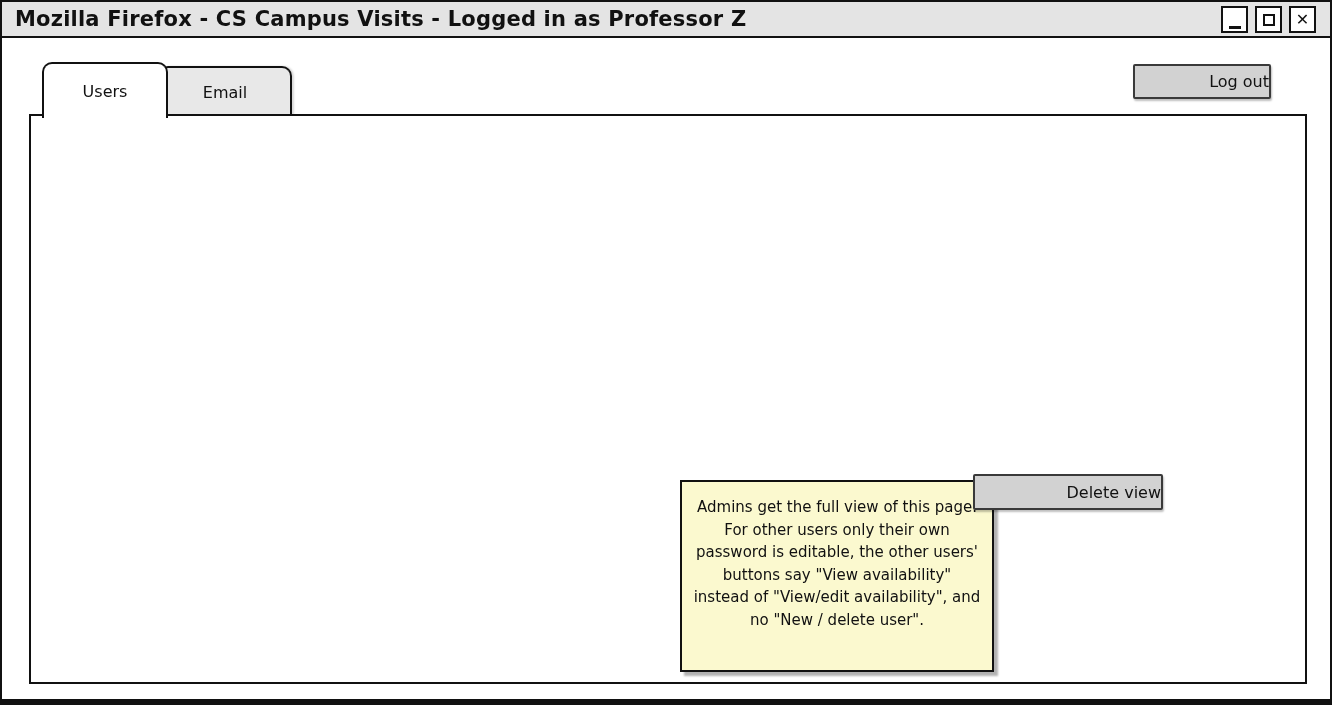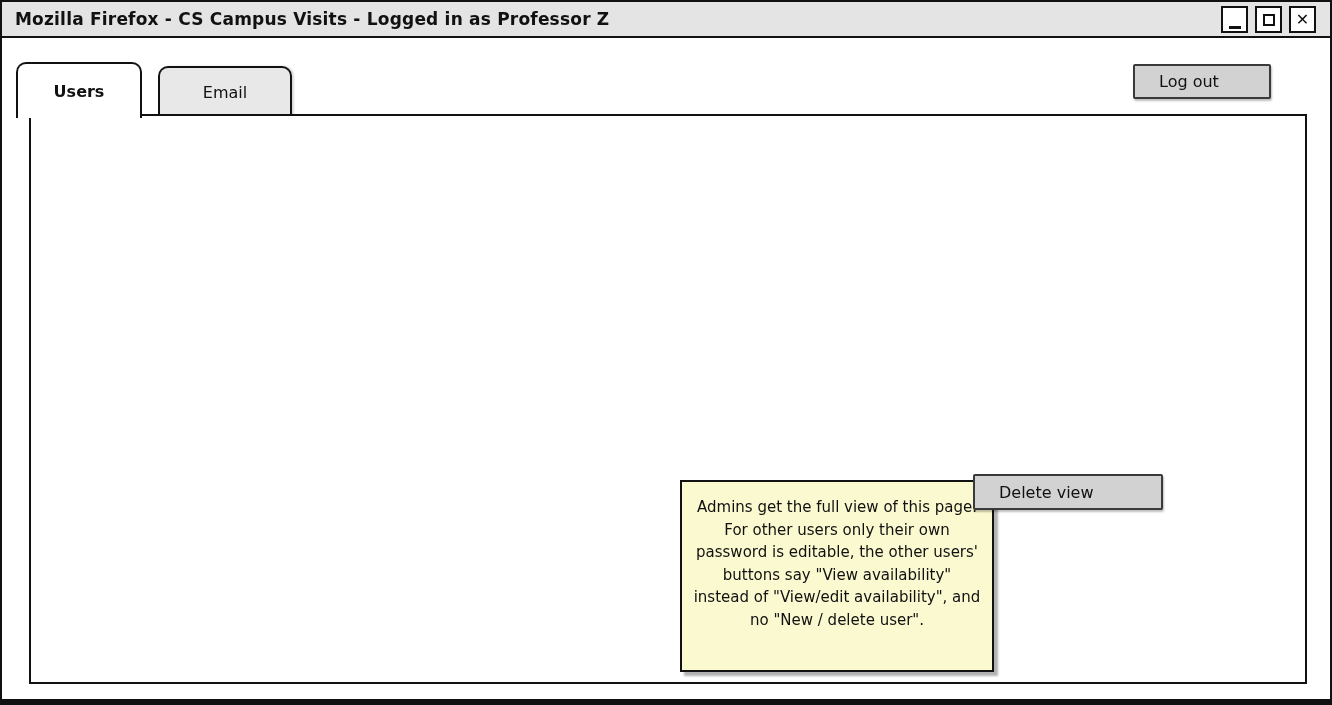--- a/index.html
+++ b/index.html
@@ -14,47 +14,47 @@
     background:#fff;
     border:2px solid #111;
     border-bottom:6px solid #111;
   }
   
   .titlebar {
     position:absolute; left:0; top:0; width:100%; height:36px;
     background:#e4e4e4; border-bottom:2px solid #111;
     display:flex; align-items:center; padding-left:13px;
   }
-  .title { font-size:17px; font-weight:bold; color:#111; letter-spacing:.2px; }
+  .title { font-size:21px; font-weight:bold; color:#111; letter-spacing:.2px; }
   .win-controls { position:absolute; right:14px; top:4px; display:flex; gap:7px; }
   .win-btn {
     width:27px; height:27px; background:#fff; border:2px solid #111;
     display:flex; align-items:center; justify-content:center;
     font-size:16px; font-weight:bold; color:#111; cursor:default;
   }
   .min-glyph { width:12px; height:10px; border-bottom:3px solid #111; margin-top:8px; }
   .max-glyph { width:12px; height:12px; border:2px solid #111; }
   
   .tab {
     position:absolute; display:flex; align-items:center; justify-content:center;
     font-size:16px; color:#111;
     border:2px solid #111; border-bottom:none;
     border-radius:10px 10px 0 0;
   }
-  .tab-active { left:14px; top:60px; width:126px; height:56px; background:#fff; z-index:3;font-weight:bold; }
+  .tab-active { left:40px; top:60px; width:126px; height:56px; background:#fff; z-index:3; }
   .tab-inactive { left:156px; top:64px; width:134px; height:50px; background:#e8e8e8; z-index:1;
     box-shadow:2px 0 2px rgba(0,0,0,.15); }
   
   .panel {
     position:absolute; left:27px; top:112px; width:1278px; height:570px;
     background:#fff; border:2px solid #111; z-index:2;
   }
   
   .btn {
-    position:absolute; display:flex; align-items:center; justify-content:flex-start;
+    position:absolute; display:flex; align-items:center; justify-content:flex-end;
     background:#d2d2d2; border:2px solid #3a3a3a; border-radius:2px;
     font-family:"DejaVu Sans", sans-serif;
     font-size:16px; color:#111; cursor:pointer;
     box-shadow:1px 2px 2px rgba(0,0,0,.25);
     padding-left:24px;
   }
   .btn.disabled { color:#a0a0a0; border-color:#6f6f6f; cursor:default; }
   .btn-save { background:#b7b7b7; border-color:#8c8c8c; color:#8d8d8d; box-shadow:none; }
   .btn-logout  { left:1131px; top:62px;  width:138px; height:35px; z-index:4; }
   .btn-newuser { left:971px;  top:384px; width:190px; height:36px; }

